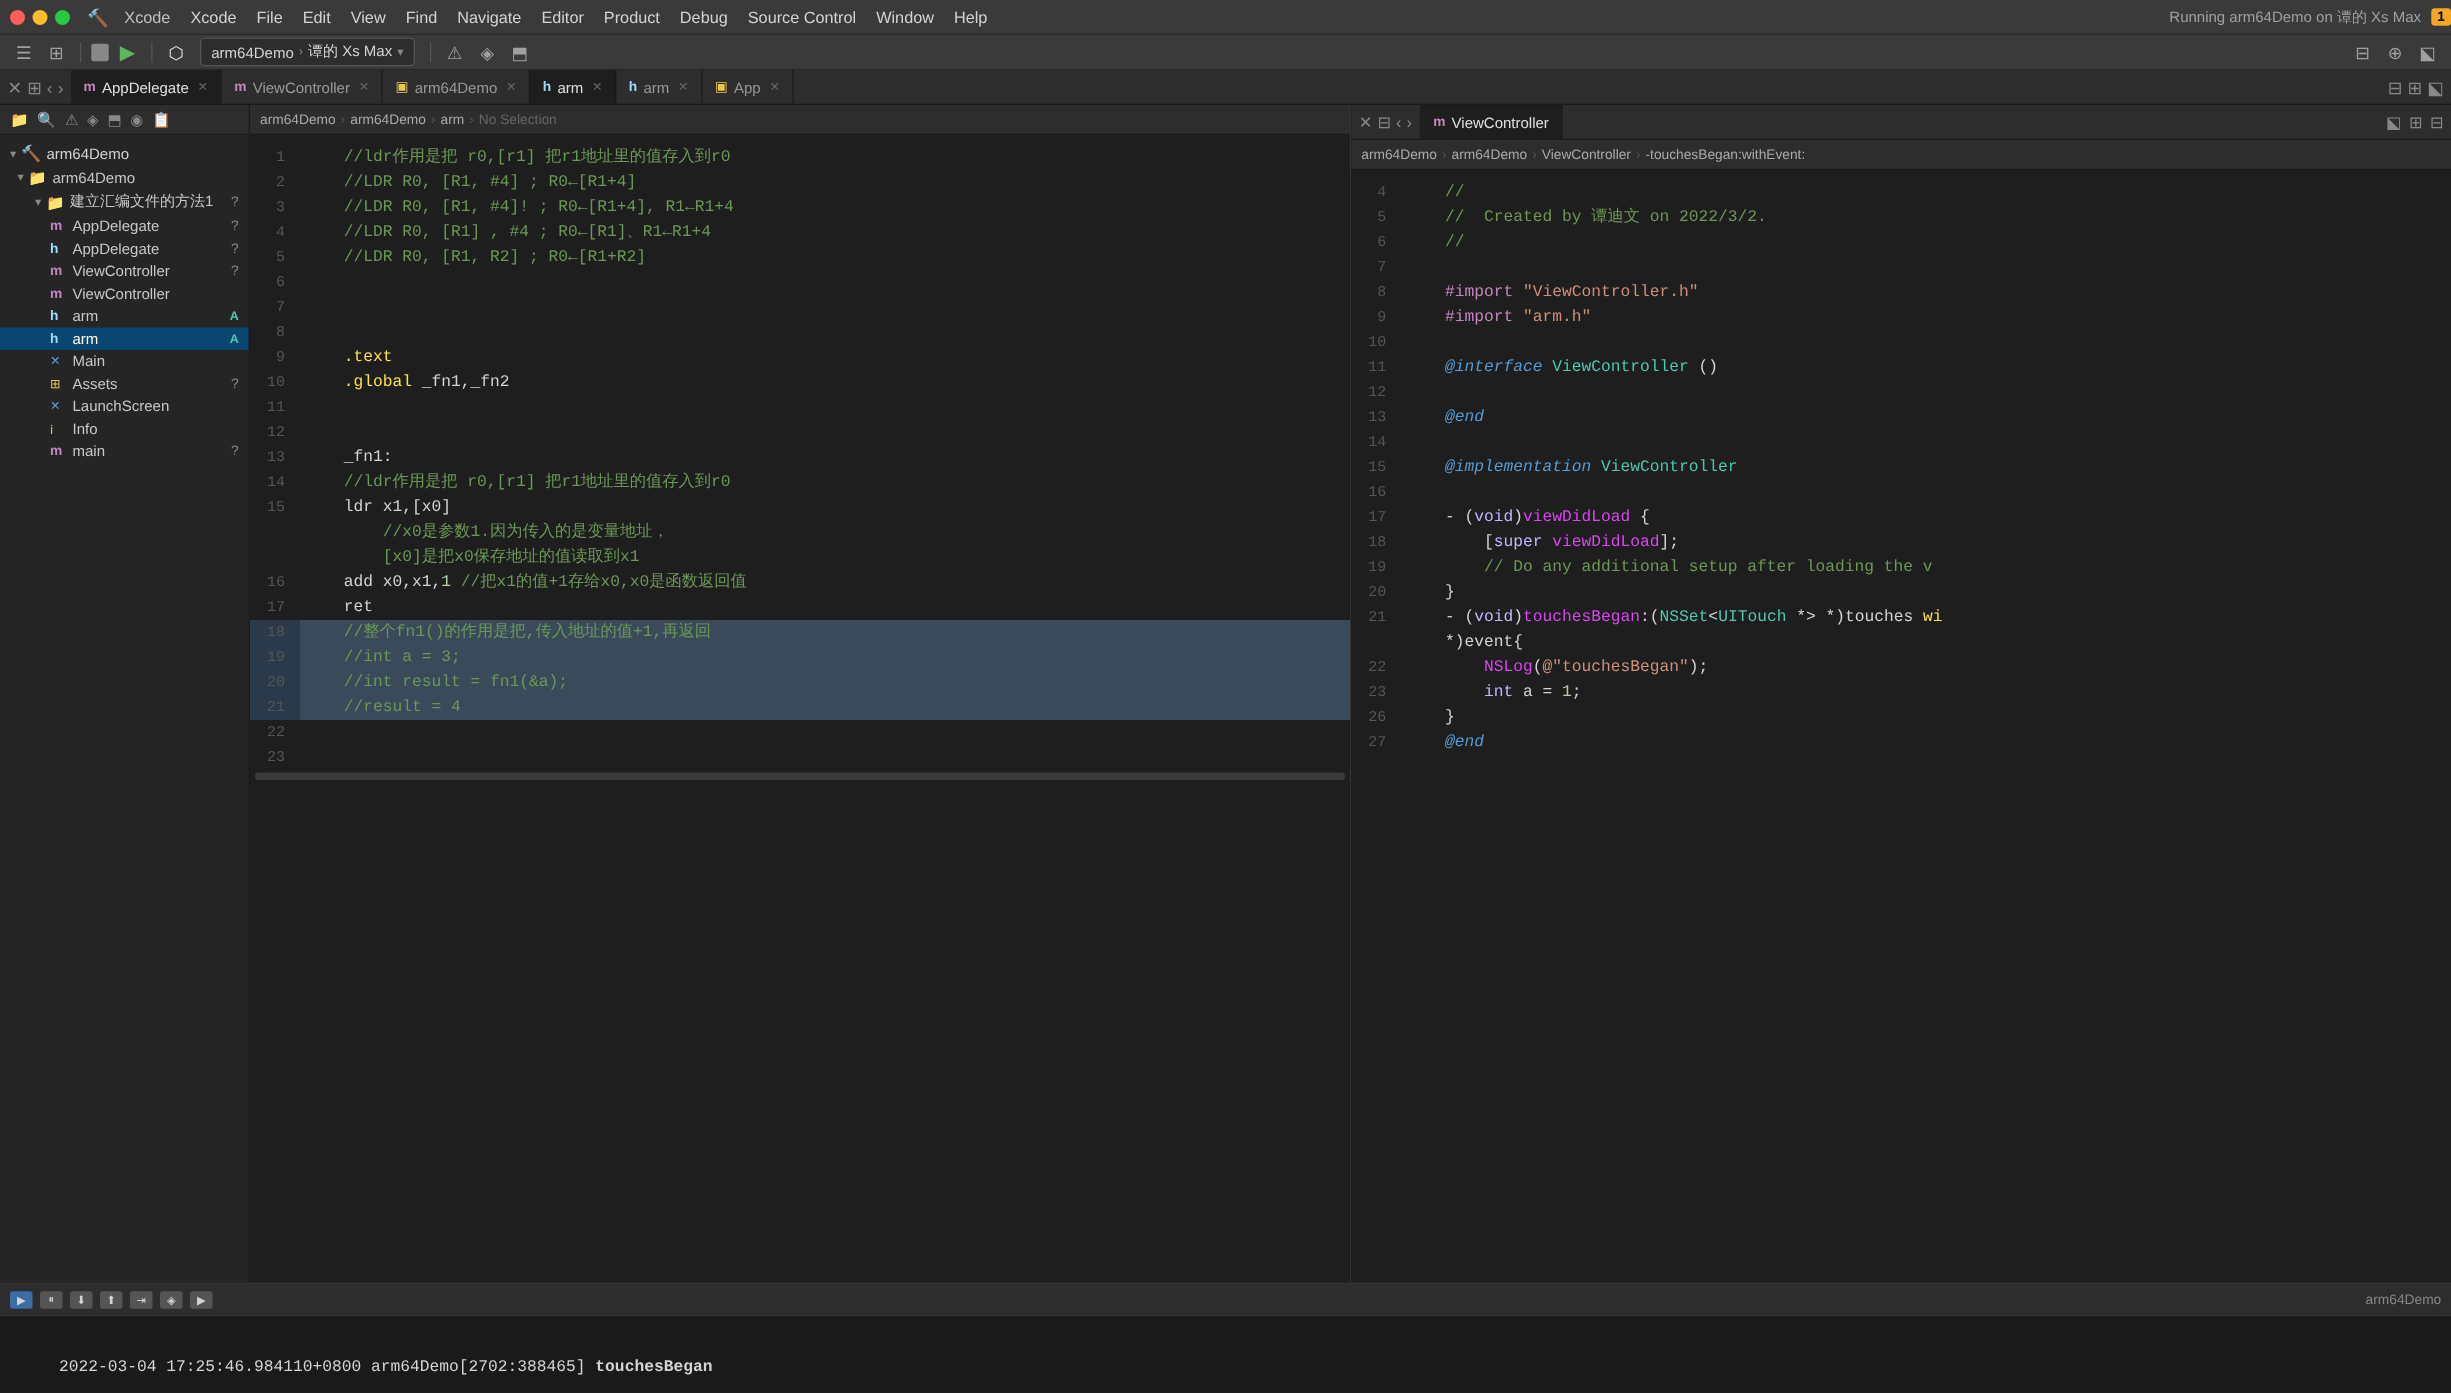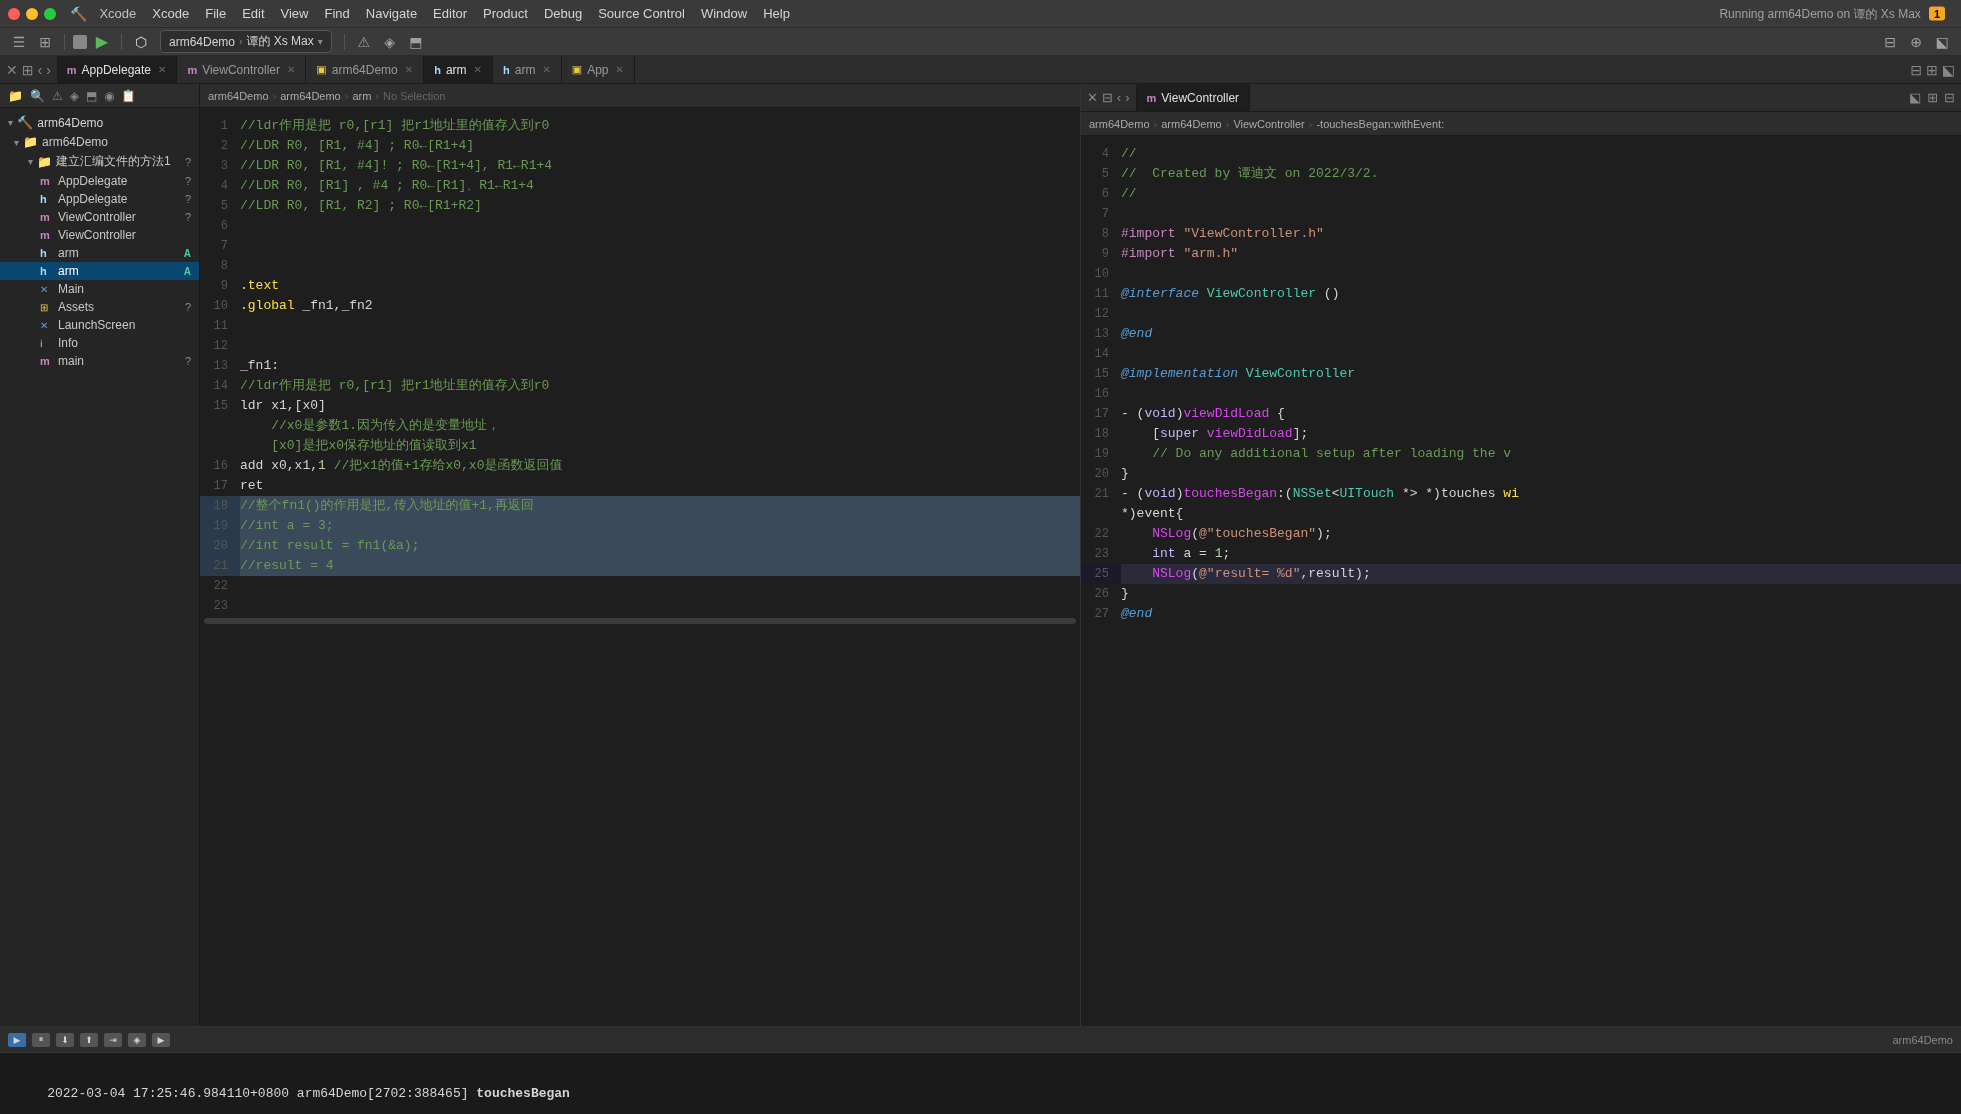--- a/index.html
+++ b/index.html
@@ -48,21 +48,21 @@
       gap: 16px;
       margin-left: 8px;
     }
     .menu-item {
       color: #d4d4d4;
       font-size: 13px;
       cursor: pointer;
     }
     .title-bar-right {
       position: absolute;
-      right: 16px;
+      right: 0;
       top: 50%;
       transform: translateY(-50%);
       color: #a0a0a0;
       font-size: 12px;
       display: flex;
       align-items: center;
       gap: 8px;
       justify-content: space-between;
     }
     .warning-badge {
@@ -285,20 +285,21 @@
       padding-right: 12px;
       color: #555;
       font-size: 12px;
       user-select: none;
       flex-shrink: 0;
     }
     .line-content {
       flex: 1;
       white-space: pre;
       color: #d4d4d4;
+      margin-left: 35px;
     }
     .line-highlighted {
       background: #3a4a5a;
     }
     .line-highlighted .line-num {
       background: #2a3a4a;
     }
 
     
     .kw { color: #c4b5fd; }
@@ -866,24 +867,20 @@
           <span class="line-num">22</span>
           <span class="line-content">    <span class="fn">NSLog</span>(<span class="str">@"touchesBegan"</span>);</span>
         </div>
 
         <div class="code-line">
           <span class="line-num">23</span>
           <span class="line-content">    <span class="kw">int</span> a = <span class="num">1</span>;</span>
         </div>
 
 
-        <div class="code-line" style="background:#2a2a3a;">
-          <span class="line-num" style="background:#1a1a2a;">25</span>
-          <span class="line-content">    <span class="fn">NSLog</span>(<span class="str">@"result= %d"</span>,result);</span>
-        </div>
 
         <div class="code-line">
           <span class="line-num">26</span>
           <span class="line-content">}</span>
         </div>
 
         <div class="code-line">
           <span class="line-num">27</span>
           <span class="line-content"><span class="at-kw">@end</span></span>
         </div>

